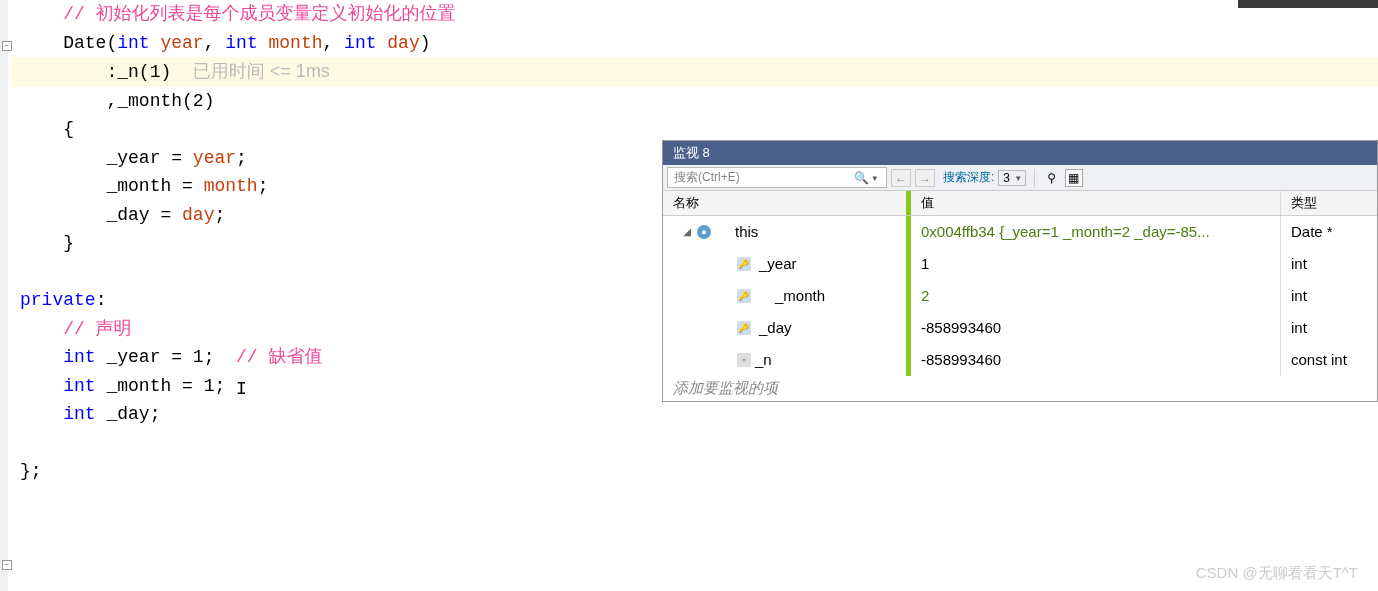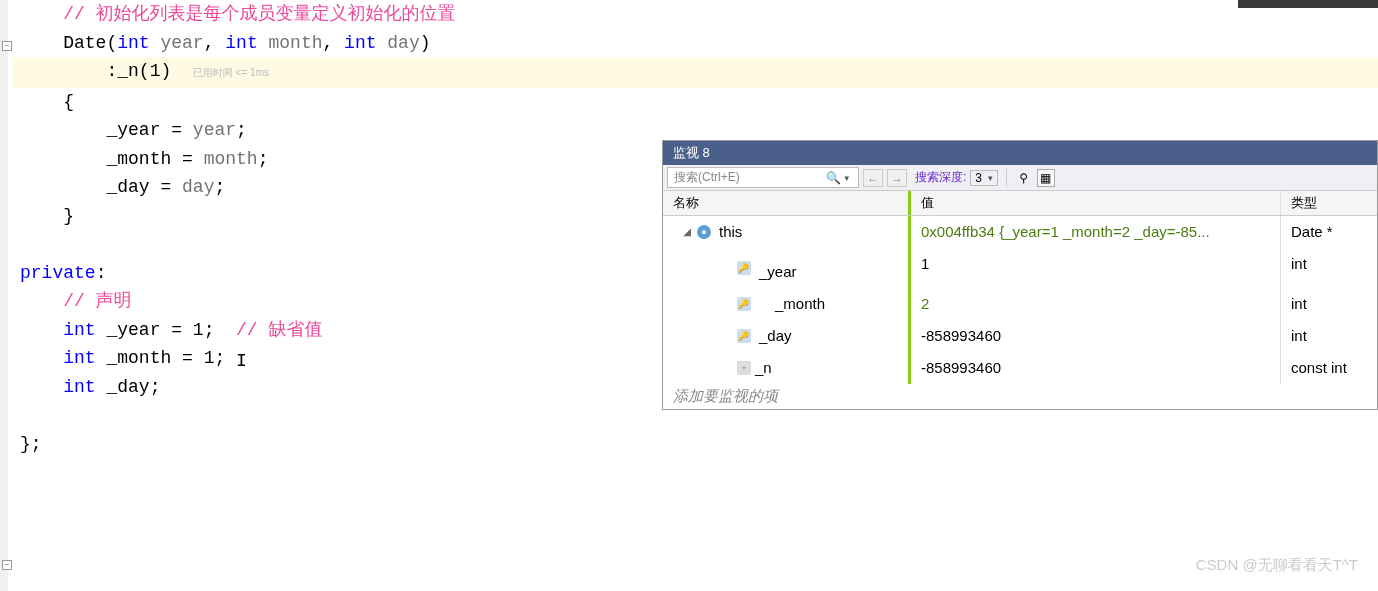--- a/index.html
+++ b/index.html
@@ -45,24 +45,24 @@
       white-space: pre;
       line-height: 28.5px;
       padding-left: 8px;
       font-family: Consolas, "Courier New", monospace;
     }
     .highlighted-line {
       background: #fffae3;
     }
     .comment { color: #ec4899; }
     .keyword { color: #0000ff; }
-    .param { color: #737373; font-family: Liberation Mono, monospace; }
+    .param { color: #c2410c; font-family: Liberation Mono, monospace; }
     .hint {
       color: #bbb;
-      font-size: 10px;
+      font-size: 18px;
       font-family: "Microsoft YaHei", sans-serif;
     }
 
     
     .watch-panel {
       position: absolute;
       left: 662px;
       top: 140px;
       width: 716px;
       background: #fff;
@@ -83,54 +83,54 @@
       border-bottom: 1px solid #ccc;
       padding: 2px 4px;
       gap: 4px;
     }
     .search-box {
       display: flex;
       align-items: center;
       border: 1px solid #bbb;
       background: #fff;
       padding: 1px 6px;
-      width: 192px;
+      width: 220px;
       font-size: 12px;
       color: #888;
     }
     .search-box .search-icon { margin-left: auto; color: #555; }
     .search-dropdown { color: #555; font-size: 9px; padding: 0 3px; }
     .nav-btn {
       width: 20px; height: 18px;
       border: 1px solid #ccc;
       background: #f0f0f0;
       display: flex; align-items: center; justify-content: center;
       color: #888;
       font-size: 12px;
     }
-    .depth-label { font-size: 12px; color: #6d28d9; margin-left: 4px; }
+    .depth-label { font-size: 12px; color: #0369a1; margin-left: 4px; }
     .depth-select {
       border: 1px solid #bbb;
       padding: 0 4px;
       font-size: 12px;
       display: flex; align-items: center; gap: 6px;
     }
     .divider { width: 1px; height: 18px; background: #ccc; margin: 0 4px; }
     .tool-icon {
       width: 18px; height: 18px;
       display: flex; align-items: center; justify-content: center;
       font-size: 12px;
     }
     .watch-header {
       display: flex;
       border-bottom: 1px solid #ccc;
       background: #f5f5f5;
       font-size: 13px;
     }
-    .col-name { width: 248px; padding: 3px 10px; border-right: 3px solid #84cc16; }
+    .col-name { width: 248px; padding: 3px 10px; border-right: 5px solid #84cc16; }
     .col-value { width: 370px; padding: 3px 10px; border-right: 1px solid #ddd; }
     .col-type { flex: 1; padding: 3px 10px; }
     .watch-rows { }
     .watch-row {
       display: flex;
       font-size: 15px;
       line-height: 26px;
     }
     .watch-row .col-name { display: flex; align-items: center; gap: 4px; }
     .expander {
@@ -162,37 +162,38 @@
       right: 0;
       top: 0;
       width: 140px;
       height: 8px;
       background: #3a3a3a;
     }
 
     .watermark {
       position: absolute;
       right: 20px;
-      bottom: 16px;
+      bottom: 8px;
       color: #ccc;
       font-size: 15px;
       font-family: "Microsoft YaHei", sans-serif;
     }
   </style>
 </head>
 <body>
 
 <div class="editor">
   <div class="gutter">
     <div class="fold-minus" style="top:41px">−</div>
     <div class="fold-minus" style="top:560px">−</div>
   </div>
   <div class="code-line">    <span class="comment">// 初始化列表是每个成员变量定义初始化的位置</span></div>
   <div class="code-line">    <span>Date</span>(<span class="keyword">int</span><span class="param"> year</span>, <span class="keyword">int</span><span class="param"> month</span>, <span class="keyword">int</span><span class="param"> day</span>)</div>
   <div class="code-line highlighted-line">        <span>:_n(1)</span>  <span class="hint">已用时间 &lt;= 1ms</span></div>
+  <div class="code-line">        <span>,_month(2)</span></div>
   <div class="code-line">    <span>{</span></div>
   <div class="code-line">        <span>_year = </span><span class="param">year</span>;</div>
   <div class="code-line">        <span>_month = </span><span class="param">month</span>;</div>
   <div class="code-line">        <span>_day = </span><span class="param">day</span>;</div>
   <div class="code-line">    <span>}</span></div>
   <div class="code-line"> </div>
   <div class="code-line"><span class="keyword">private</span>:</div>
   <div class="code-line">    <span class="comment">// 声明</span></div>
   <div class="code-line">    <span class="keyword">int</span><span> _year = 1;  </span><span class="comment">// 缺省值</span></div>
   <div class="code-line">    <span class="keyword">int</span><span> _month = 1;</span><span style="position:relative;top:3px"> I</span></div>
@@ -227,31 +228,31 @@
     <div class="col-name">名称</div>
     <div class="col-value">值</div>
     <div class="col-type">类型</div>
   </div>
   <div class="watch-rows" id="watch-rows">
       <div class="watch-row">
         <div class="col-name">
           <span style="display: inline-block; width: 4px;"></span>
           <span class="expander">◢</span>
           <span class="var-icon icon-circle">●</span>
-          <span style="margin-left: 4px;">this</span>
+          <span style="margin-left: 20px;">this</span>
         </div>
         <div class="col-value val-red">0x004ffb34 {_year=1 _month=2 _day=-85...</div>
         <div class="col-type">Date *</div>
       </div>
       <div class="watch-row">
         <div class="col-name">
           <span style="display: inline-block; width: 44px;"></span>
           <span class="expander"></span>
           <span class="var-icon icon-key">🔑</span>
-          <span style="margin-left: 4px; margin-top: 8px;">_year</span>
+          <span style="margin-left: 4px;">_year</span>
         </div>
         <div class="col-value">1</div>
         <div class="col-type">int</div>
       </div>
       <div class="watch-row">
         <div class="col-name">
           <span style="display: inline-block; width: 44px;"></span>
           <span class="expander"></span>
           <span class="var-icon icon-key">🔑</span>
           <span style="margin-left: 20px;">_month</span>

